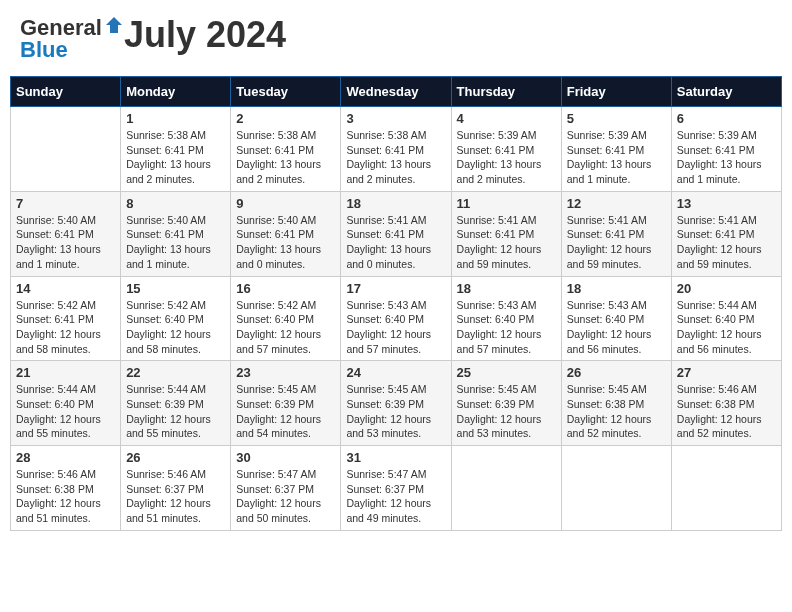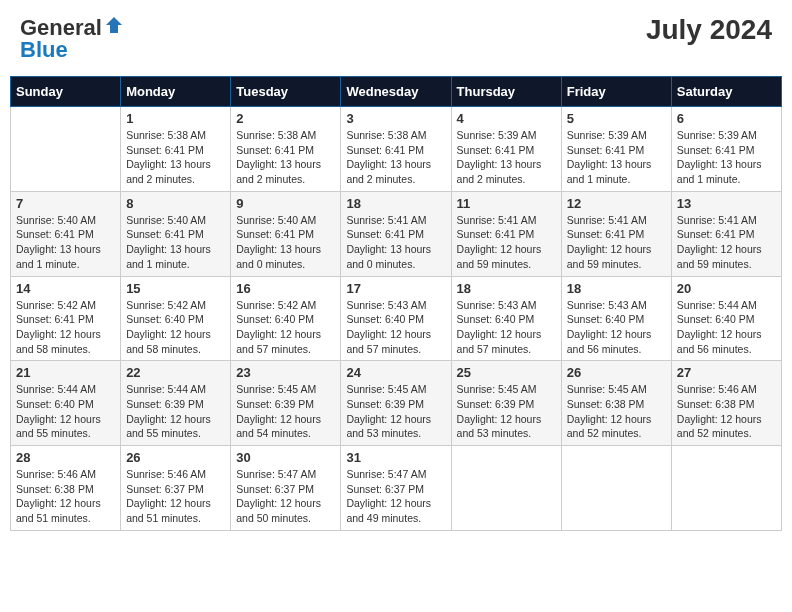--- a/index.html
+++ b/index.html
@@ -5,21 +5,20 @@
     * { box-sizing: border-box; margin: 0; padding: 0; }
     body {
       font-family: Arial, sans-serif;
       background: #fff;
       width: 792px;
       min-height: 612px;
       padding: 10px;
     }
     .header {
       display: flex;
-      justify-content: space-between;
       align-items: flex-start;
       margin-bottom: 10px;
       padding: 5px 10px;
     }
     .logo {
       display: flex;
       align-items: center;
     }
     .logo-text-general {
       font-size: 22px;
@@ -35,21 +34,21 @@
     }
     .logo-icon {
       width: 20px;
       height: 20px;
       margin-left: 2px;
     }
     .title-block {
       text-align: right;
     }
     .title-month {
-      font-size: 28px;
+      font-size: 36px;
       font-weight: bold;
       color: #333;
       line-height: 1.1;
     }
     .title-location {
       font-size: 18px;
       color: #555;
     }
     table {
       width: 100%;

